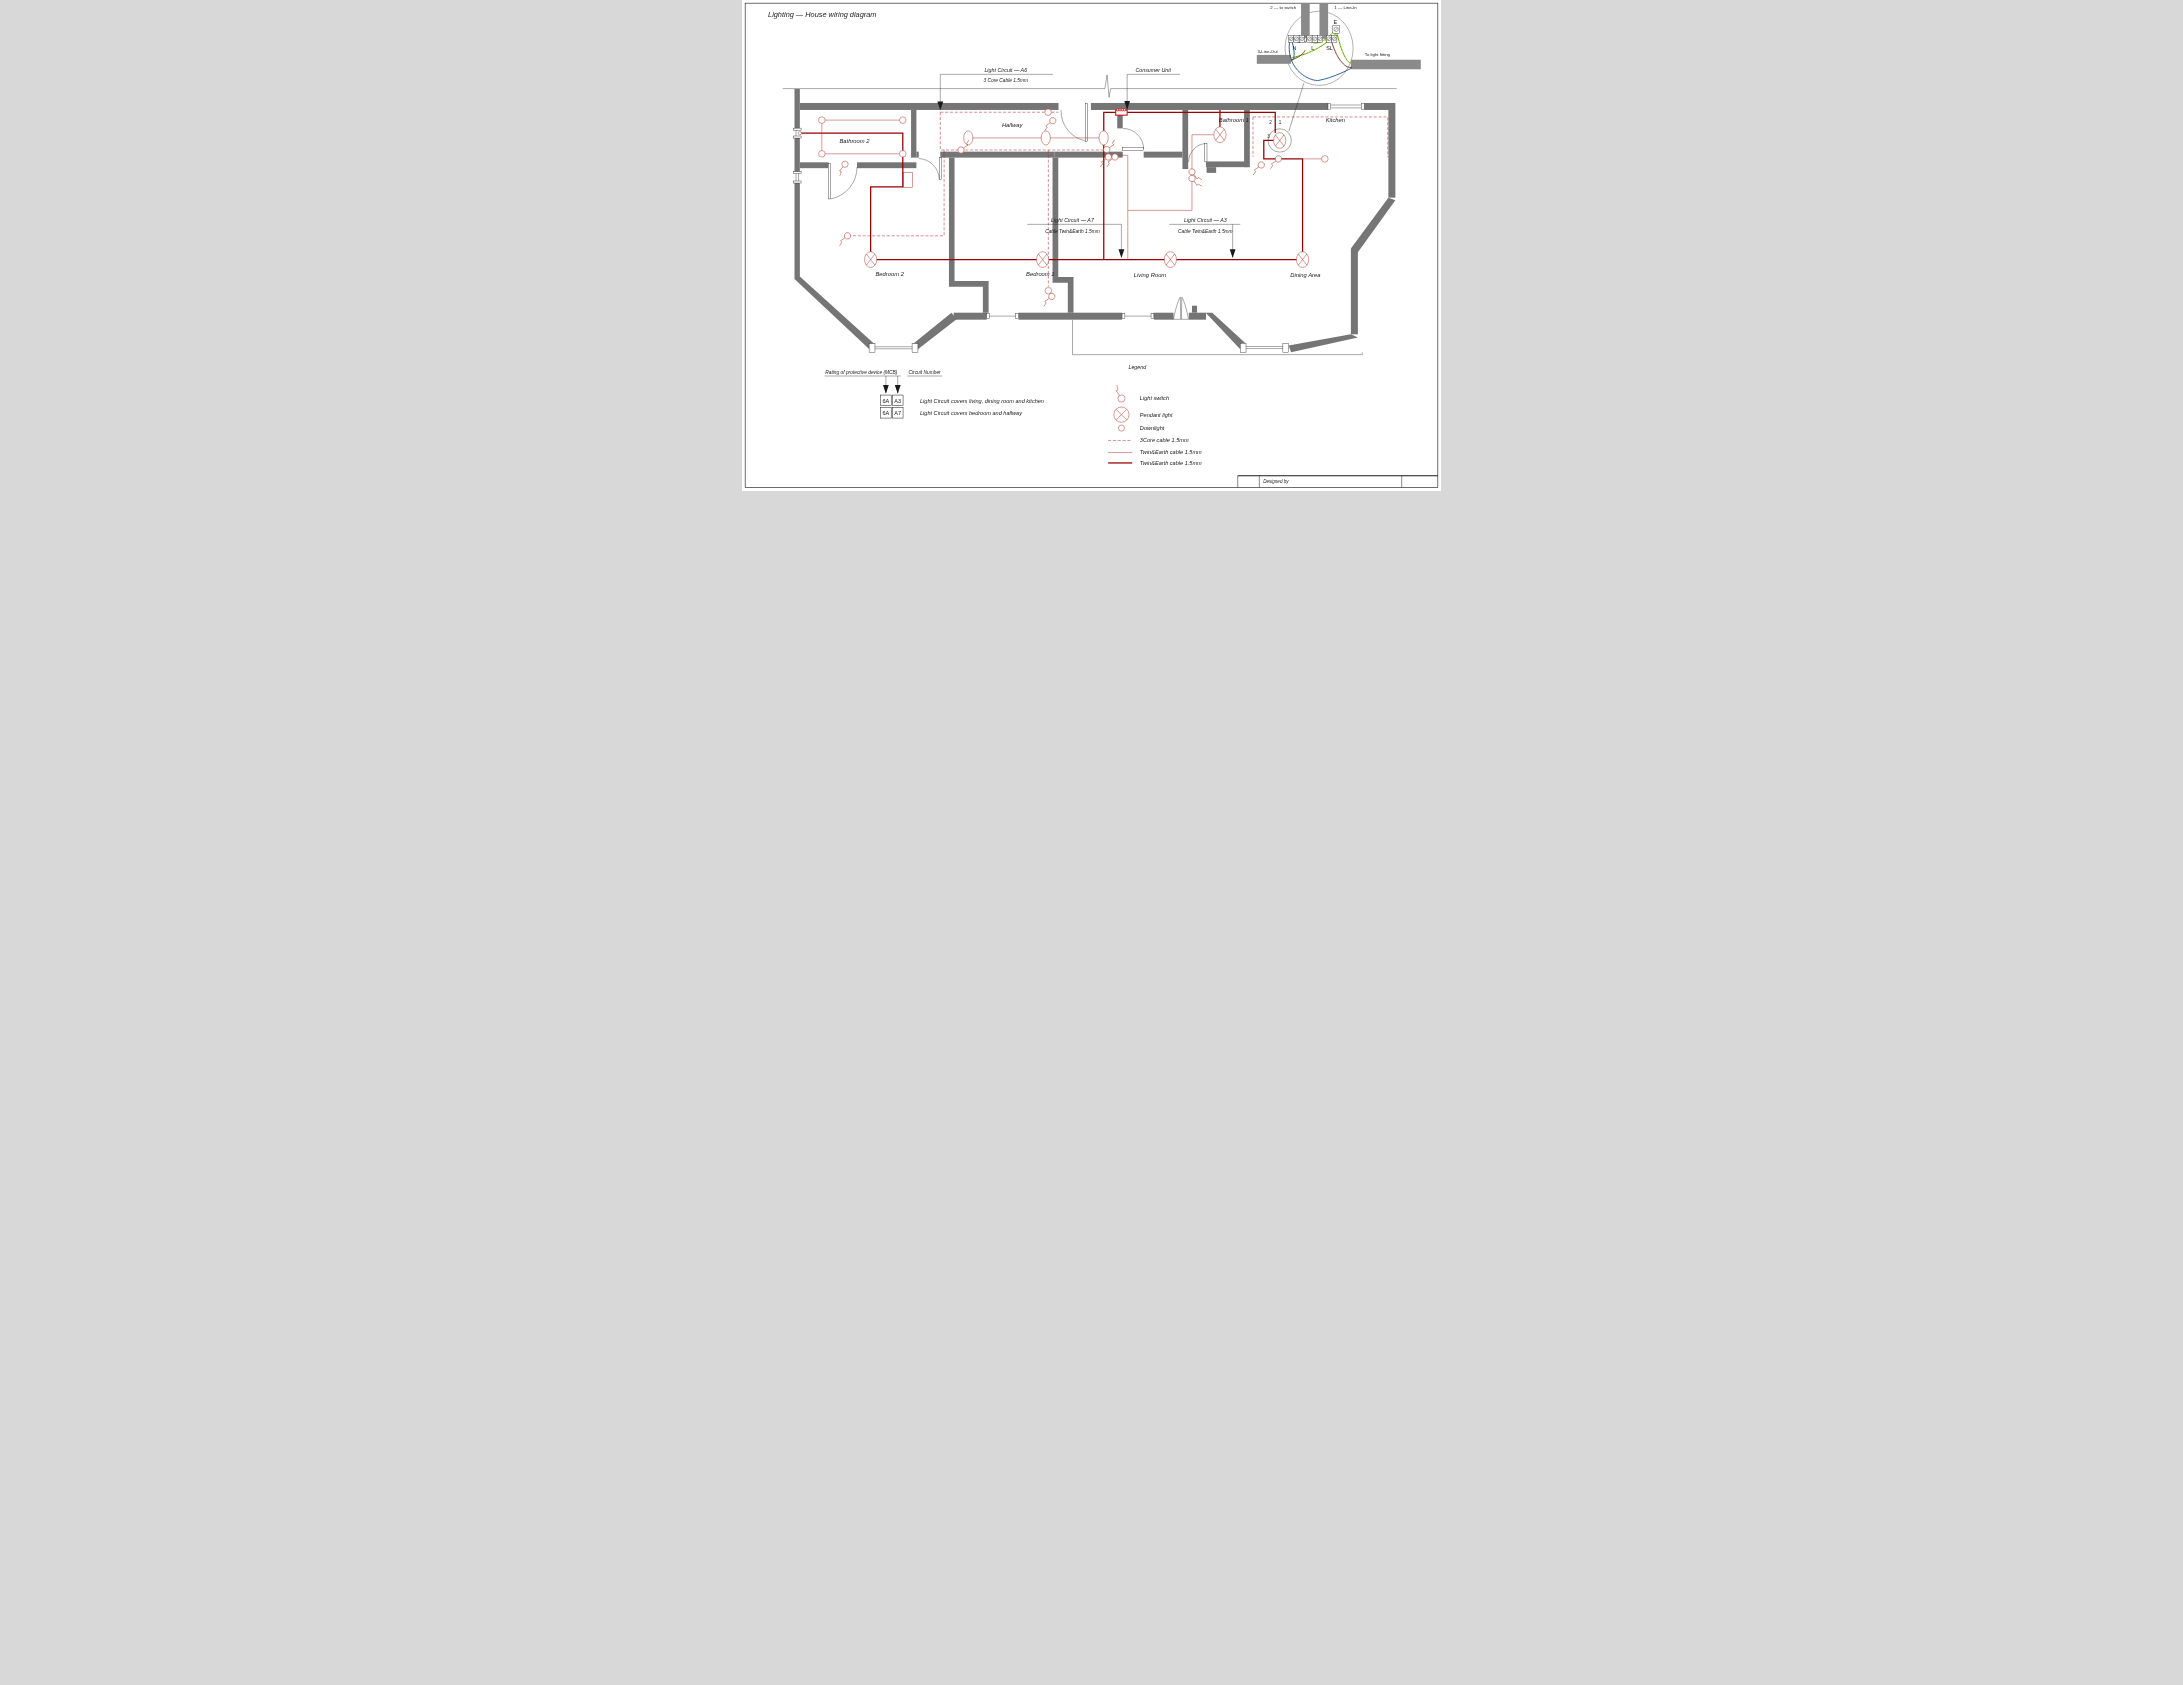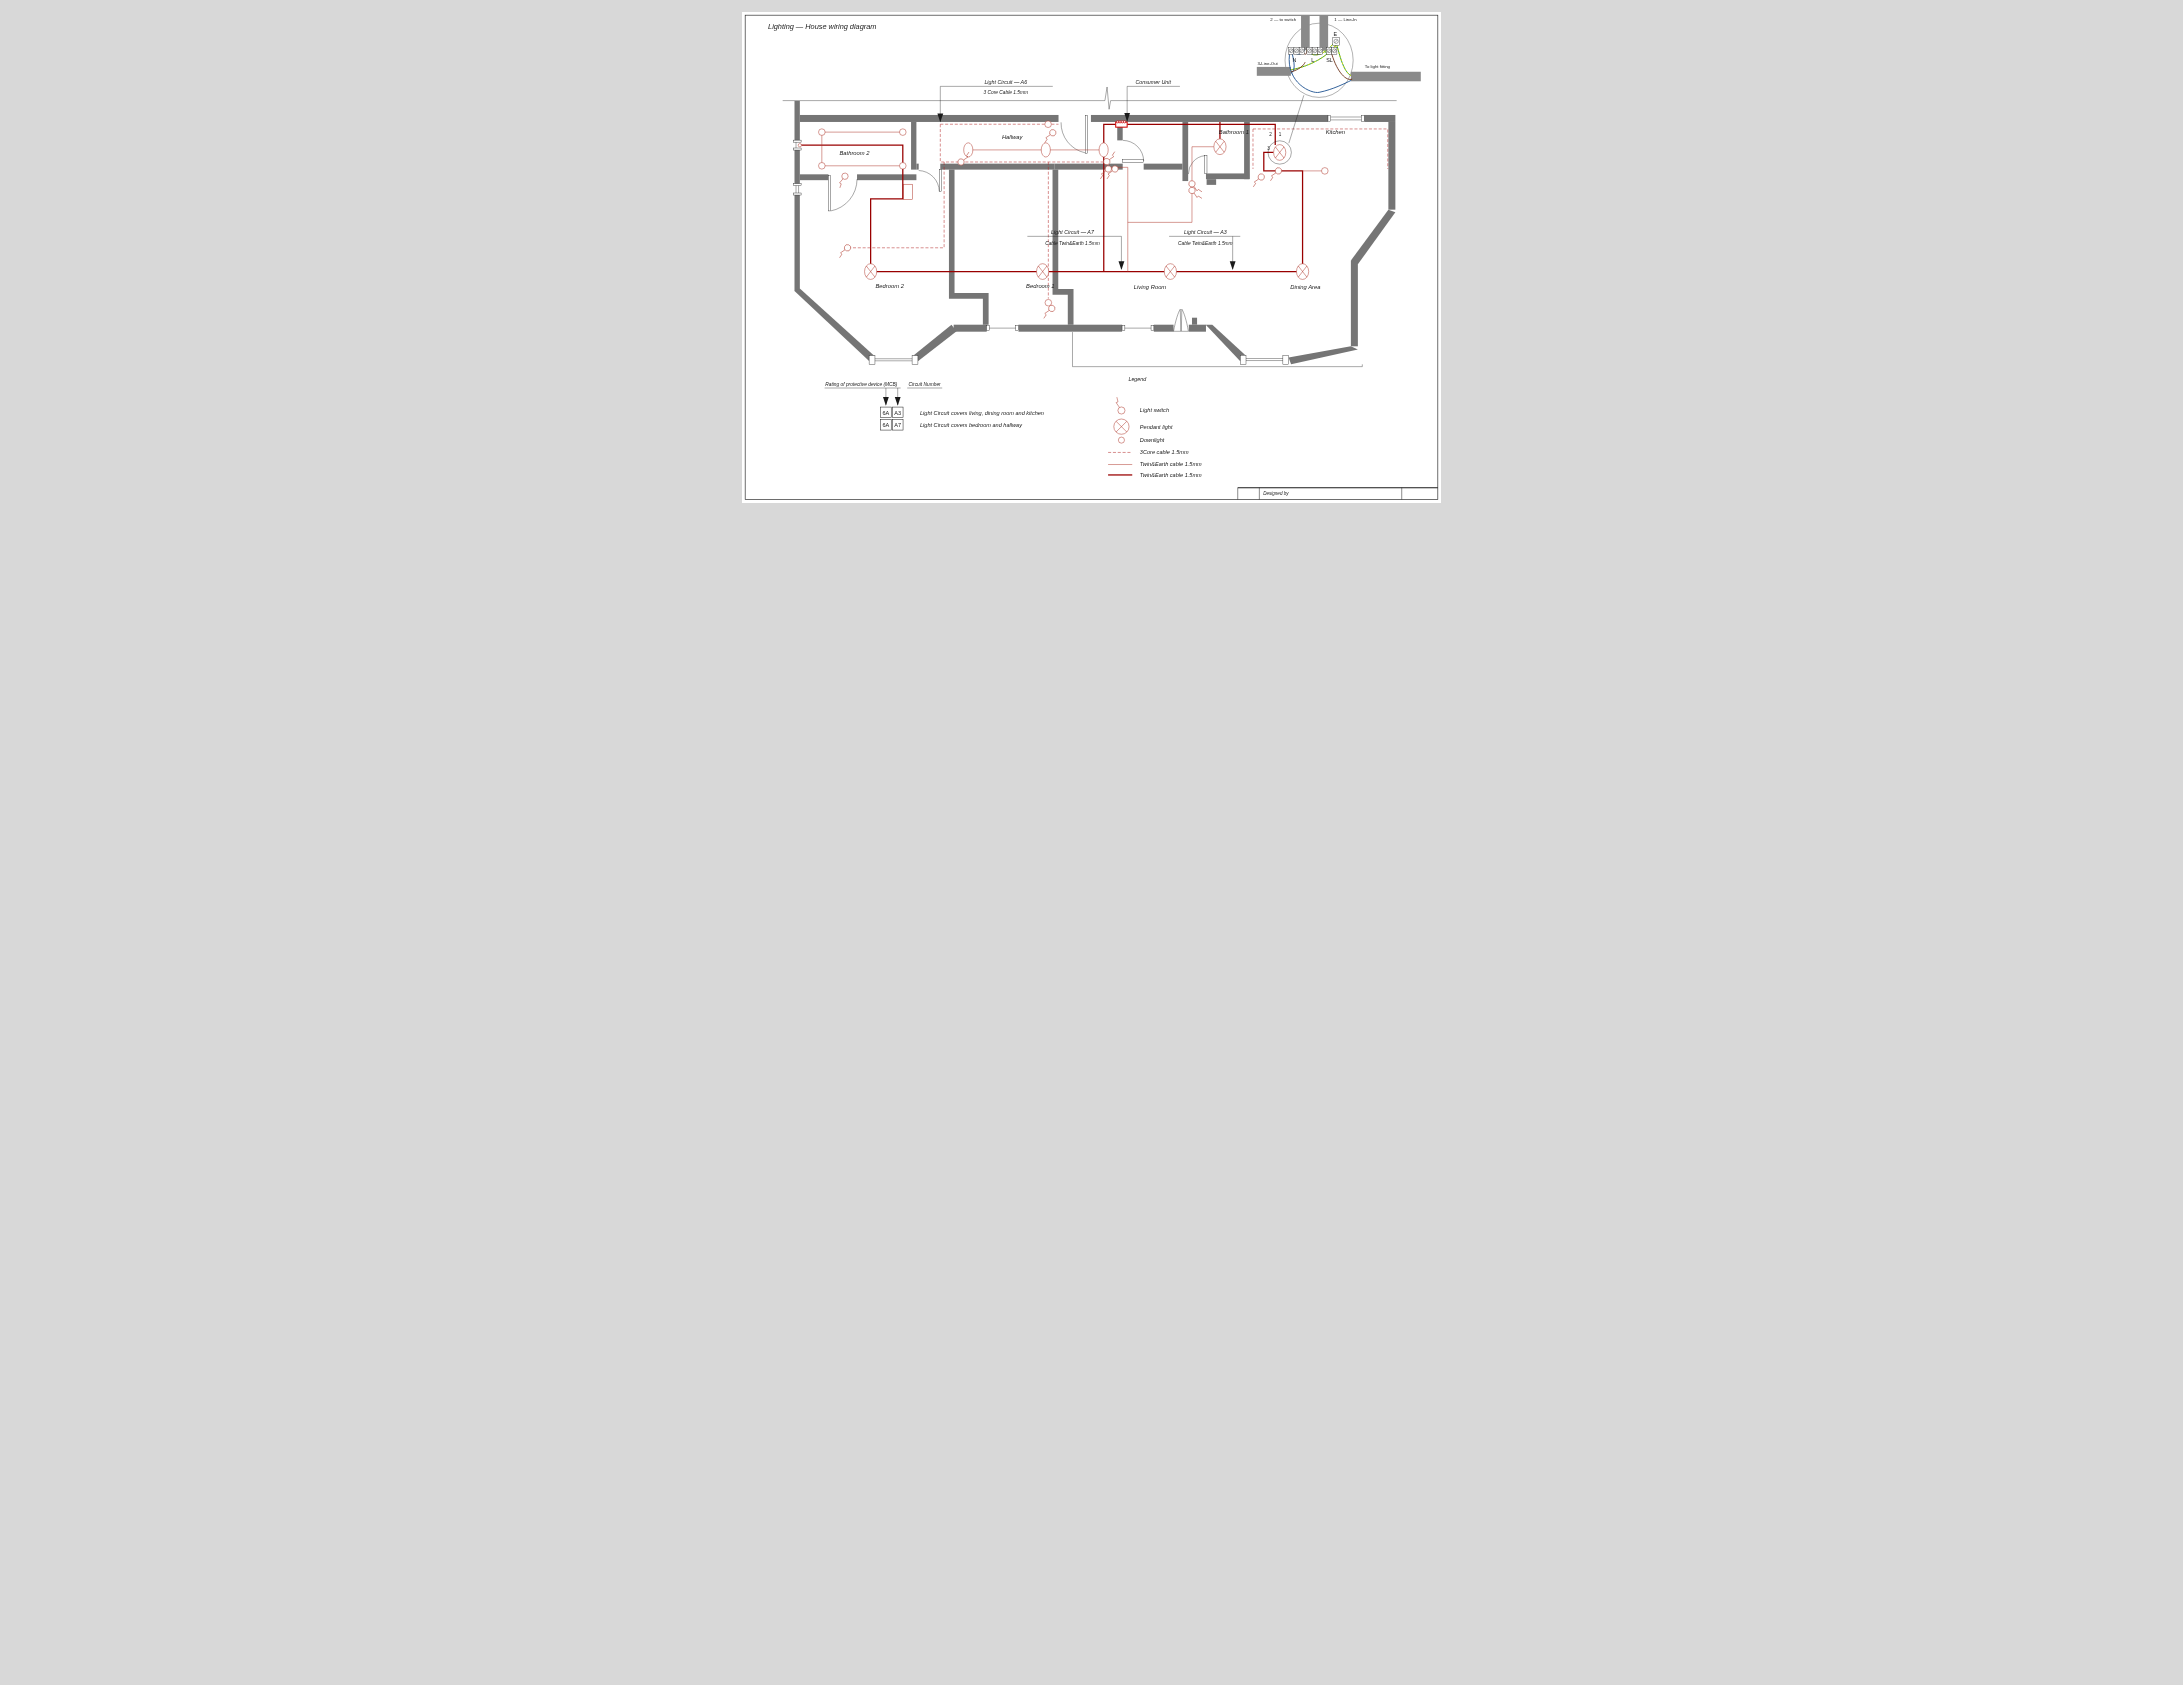--- a/index.html
+++ b/index.html
@@ -1,16 +1,16 @@
 <!DOCTYPE html>
 <html style="font-size:7px"><head>
 <meta charset="utf-8">
 <style>
   html,body{margin:0;padding:0;background:#d8d8d8;}
-  .page{width:100%;max-width:699px;margin:12px auto;background:#737373;}
+  .page{width:100%;max-width:699px;margin:0 auto;background:#737373;}
   svg{display:block;width:100%;height:auto;background:#ffffff;}
   text{font-family:"Liberation Sans",sans-serif;font-style:italic;fill:#1a1a1a;}
   .t-title{font-size:58px;}
   .t-room{font-size:46px;}
   .t-ann{font-size:42px;}
   .t-ann2{font-size:38px;}
   .t-small{font-size:34px;font-style:normal;}
   .t-term{font-size:42px;font-style:normal;}
   .t-num{font-size:36px;font-style:normal;}
   .t-leg{font-size:44px;}

